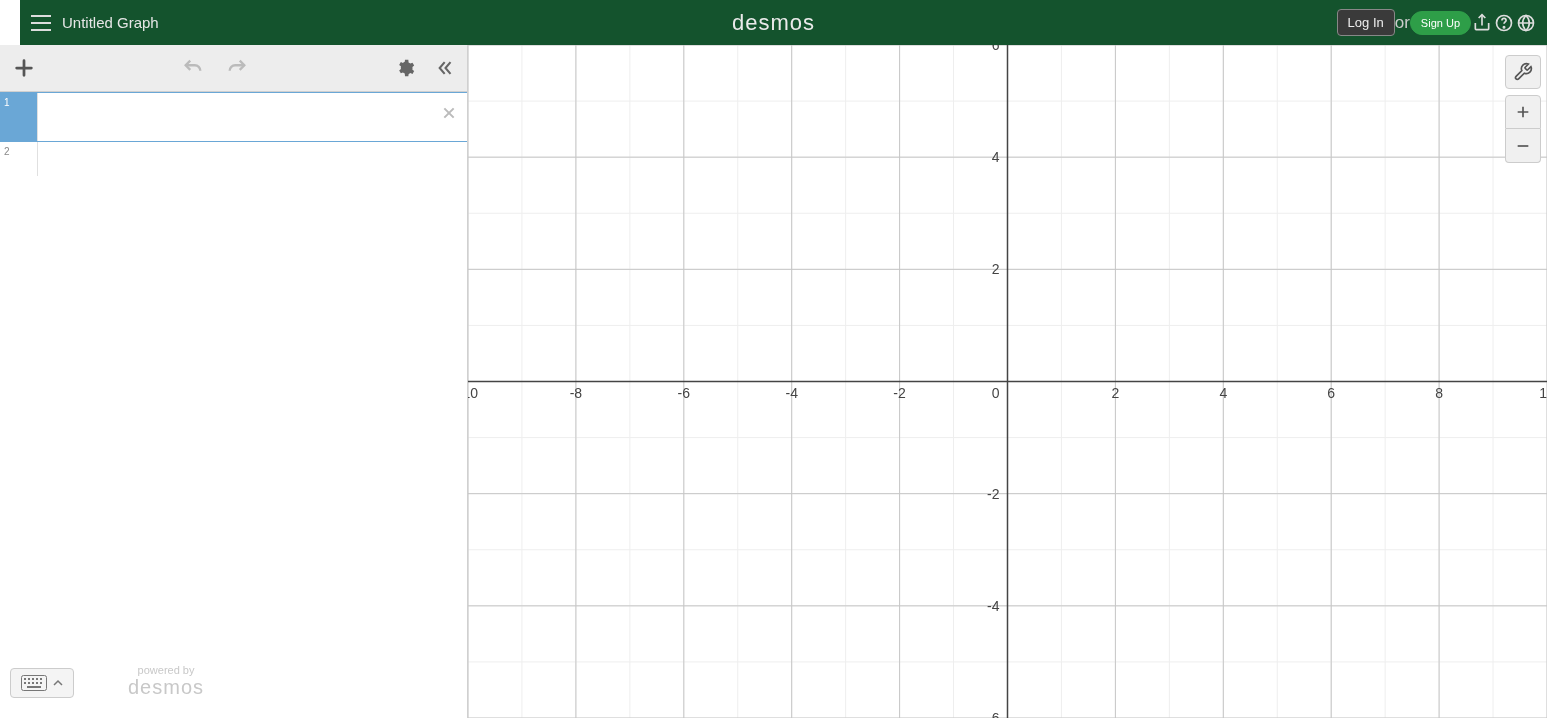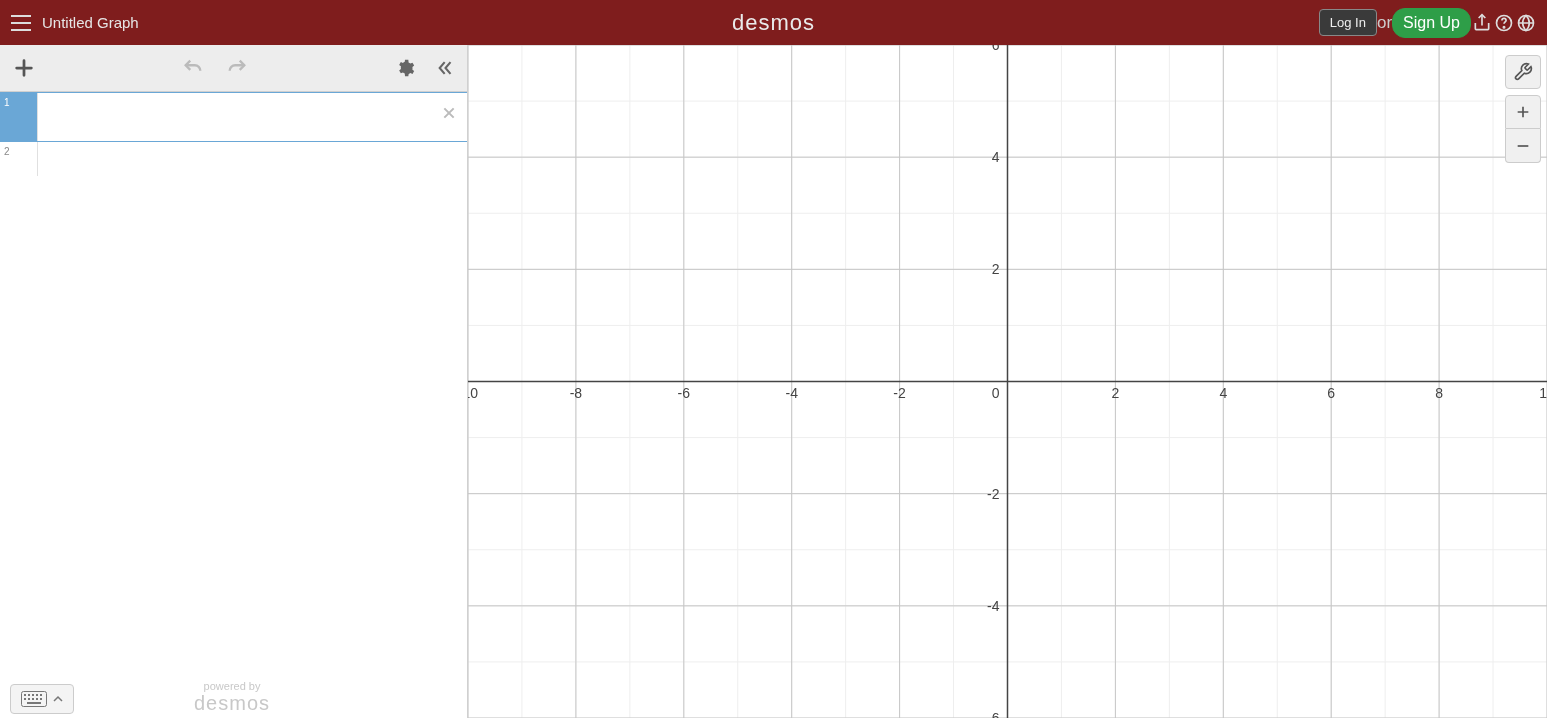--- a/index.html
+++ b/index.html
@@ -2,26 +2,27 @@
 <html><head>
 <meta charset="utf-8">
 <style>
   * { margin: 0; padding: 0; box-sizing: border-box; }
   html, body { width: 100%; height: 100%; font-family: Arial, Helvetica, sans-serif; overflow: hidden; }
   body { display: flex; flex-direction: column; }
 
   
   .header {
     height: 45px;
-    background: #7f1d1d;
+    background: #14532d;
     display: flex;
     align-items: center;
     color: #fff;
     padding: 0 10px;
     gap: 10px;
+    margin-left: 20px;
   }
   .hamburger { width: 22px; height: 22px; cursor: pointer; display:flex; align-items:center; justify-content:center; }
   .title { font-size: 15px; color: #e6e6e6; }
   .header-center {
     position: absolute;
     left: 50%;
     transform: translateX(-50%);
     display:flex; align-items:center;
   }
   .brand { font-size: 22px; font-weight: 400; letter-spacing: 1px; color: #eaeaea; font-family: Arial, sans-serif; }
@@ -34,21 +35,21 @@
     font-size: 13px;
     border-radius: 4px;
     cursor: pointer;
   }
   .or-text { font-size: 17px; color: #ccc; }
   .btn-green {
     background: #2e9e48;
     border: 1px solid #2e9e48;
     color: #fff;
     padding: 5px 10px;
-    font-size: 16px;
+    font-size: 11px;
     border-radius: 13px;
     cursor: pointer;
   }
   .hdr-icon { width: 22px; height: 22px; cursor: pointer; display:flex; align-items:center; justify-content:center; color:#ddd; }
 
   
   .main {
     flex: 1;
     display: flex;
     position: relative;
@@ -116,25 +117,25 @@
     color: #bbb;
     cursor: pointer;
     display:flex; align-items:center; justify-content:center;
   }
   .expr-row.blank { min-height: 32px; background:#fff; }
   .expr-row.blank .rownum { background:#fff; }
 
   
   .expr-footer {
     position: absolute;
-    bottom: 4px;
+    bottom: 20px;
     left: 10px;
     display:flex;
     align-items:flex-end;
-    gap: 120px;
+    gap: 54px;
     width: calc(100% - 20px);
   }
   .kbd-btn {
     background: #f4f4f4;
     border: 1px solid #ccc;
     border-radius: 4px;
     padding: 6px 10px;
     display:flex; align-items:center; gap:6px;
     cursor:pointer;
     color:#555;

